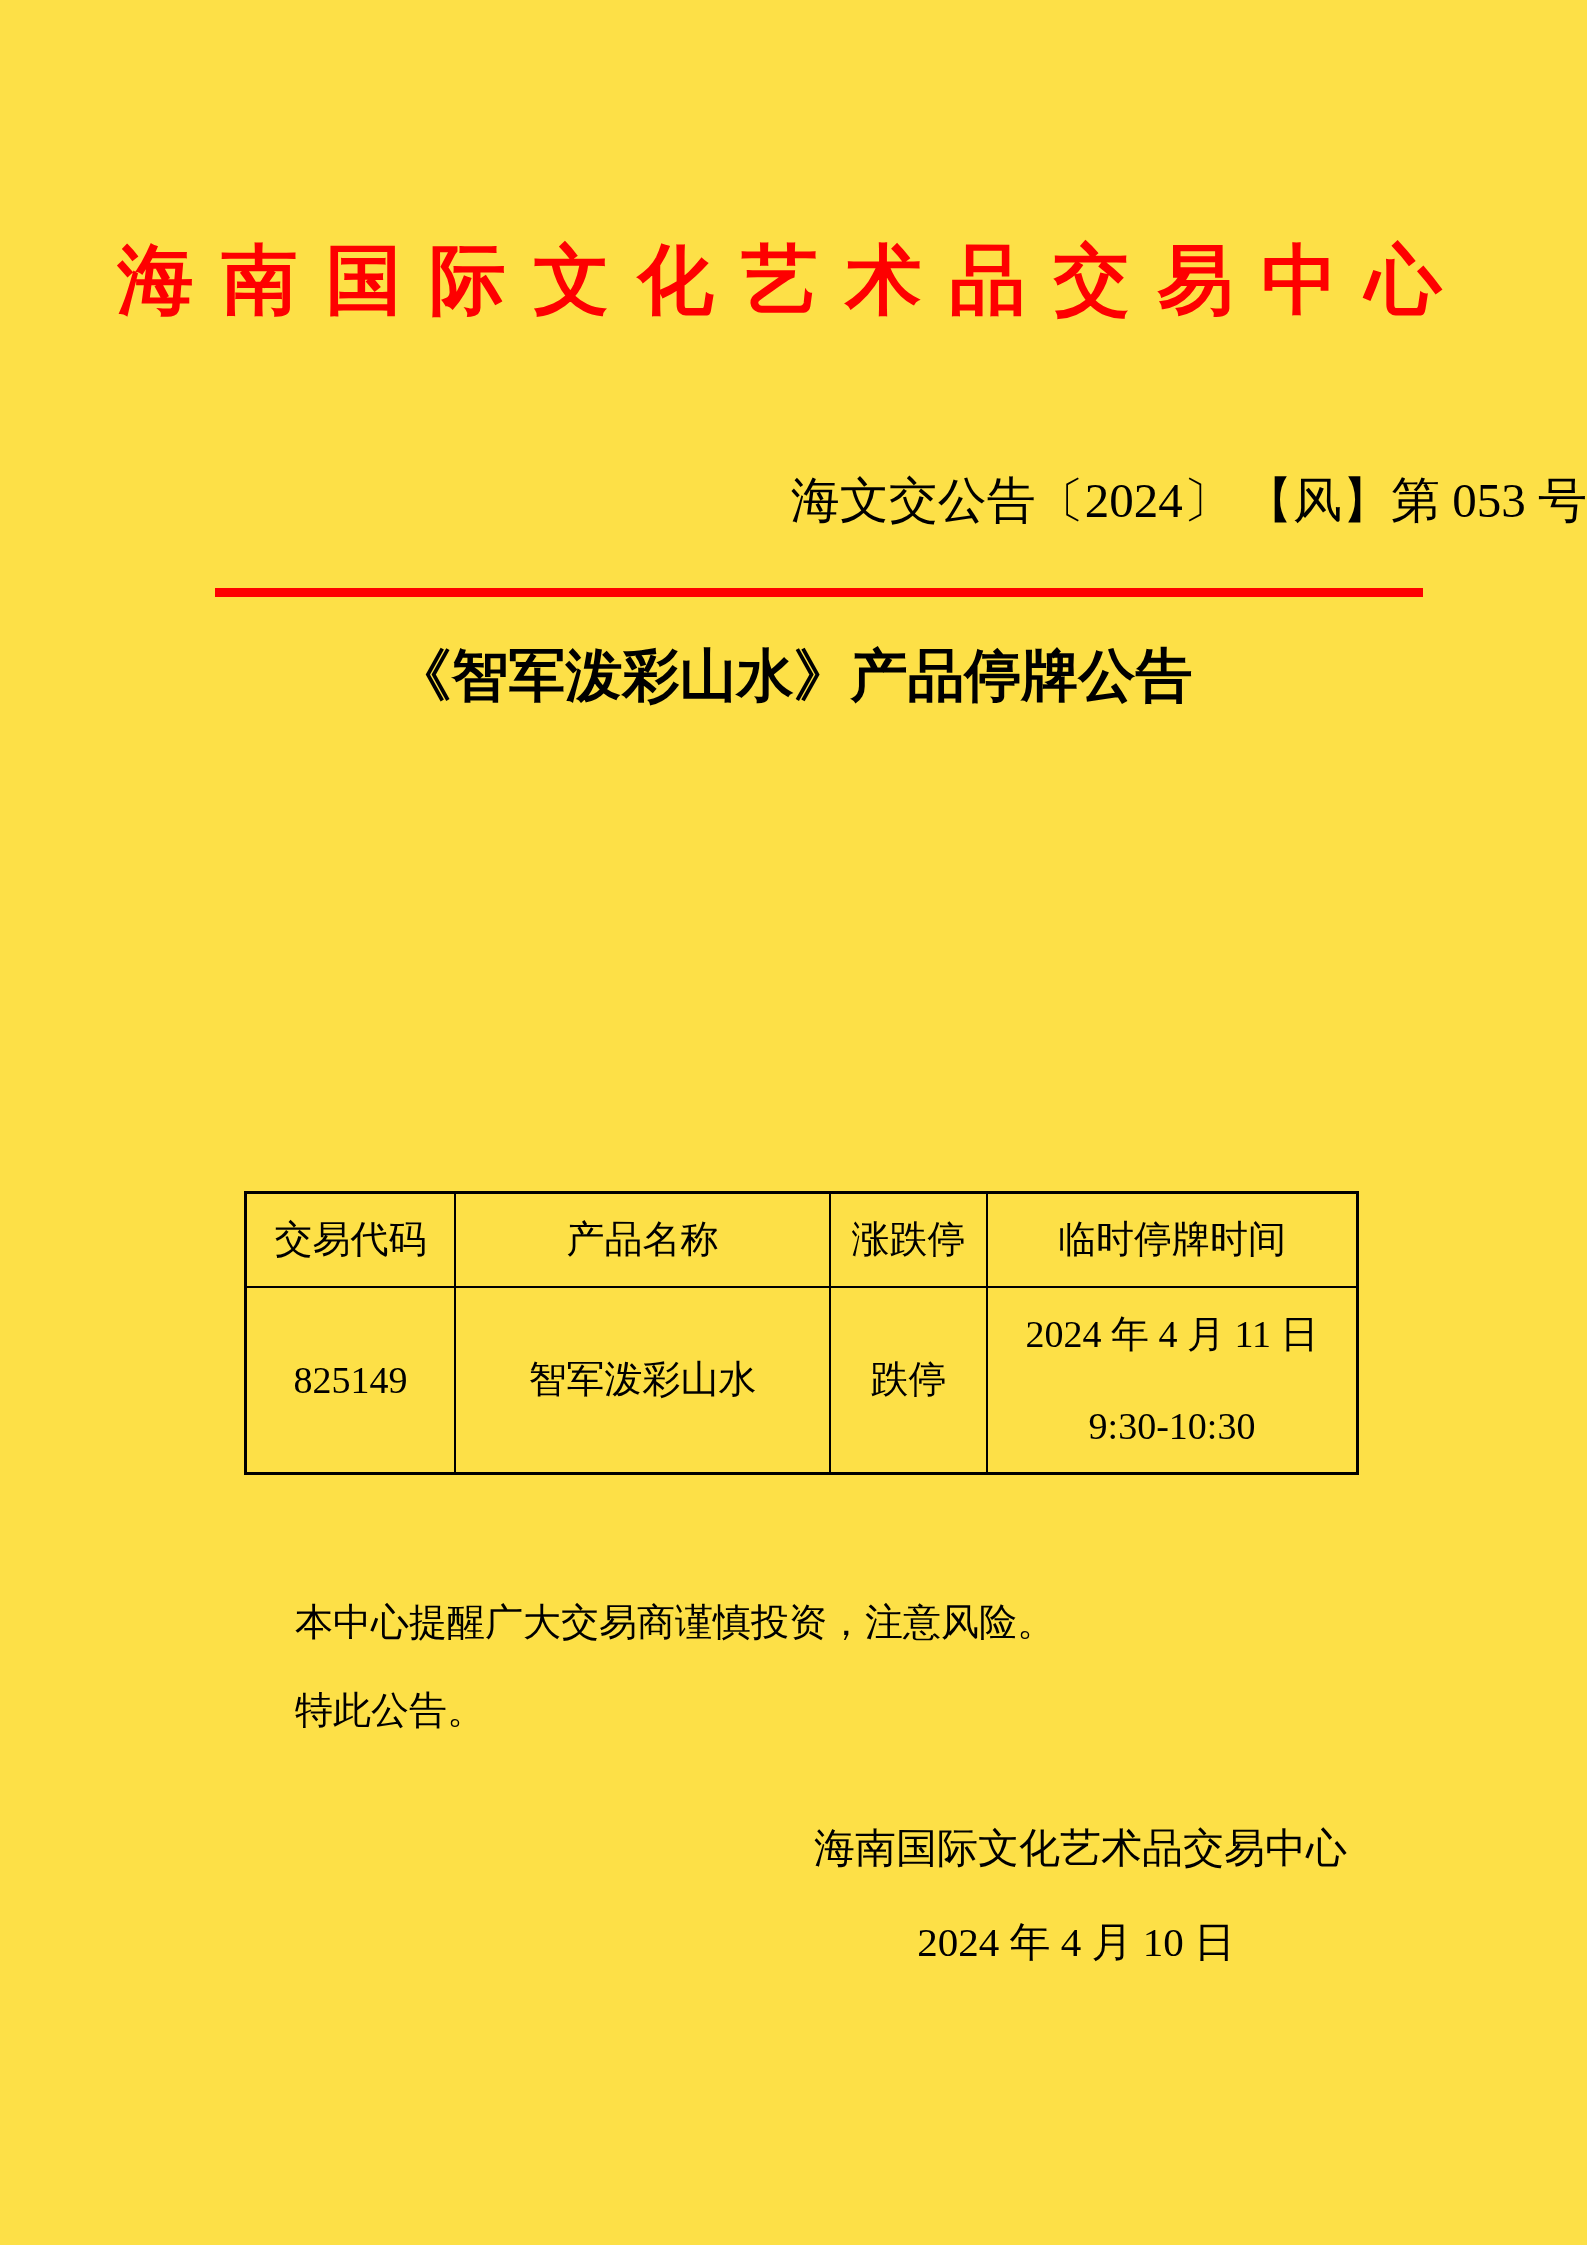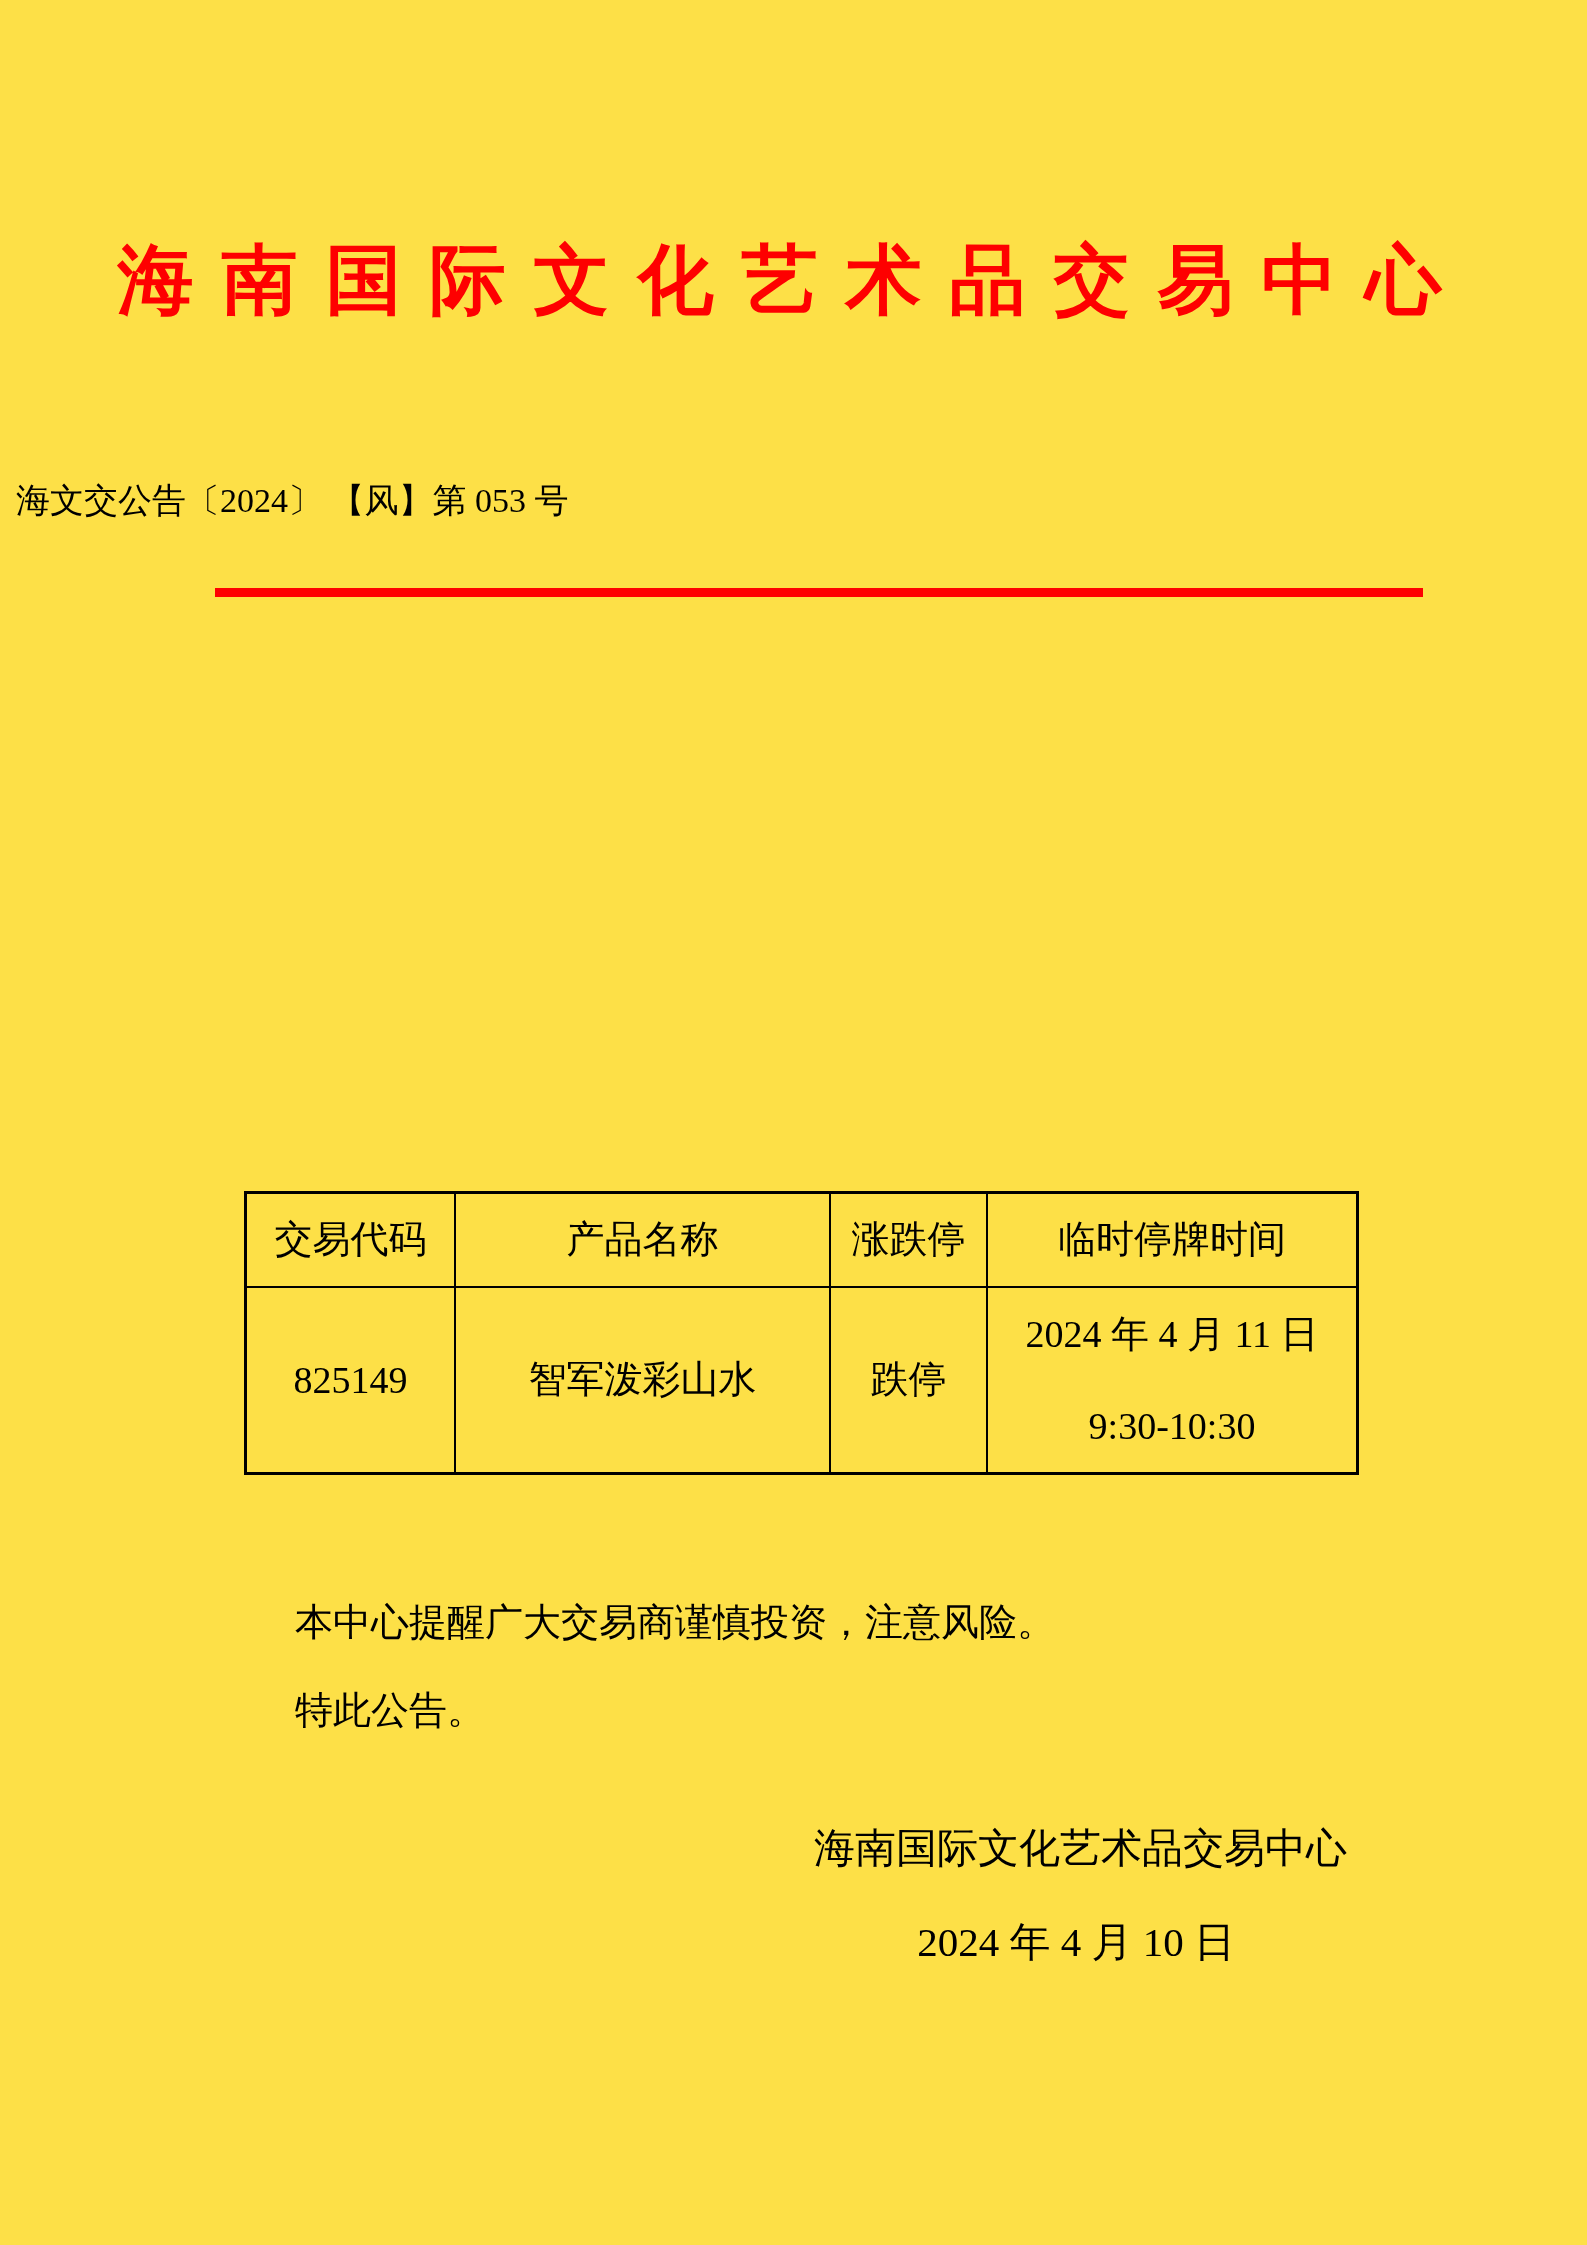--- a/index.html
+++ b/index.html
@@ -20,22 +20,22 @@
     font-size: 76px;
     font-weight: bold;
     color: #fe0000;
     letter-spacing: 28px;
     white-space: nowrap;
   }
   .doc-number {
     position: absolute;
     top: 470px; left: 16px; right: 0;
     height: 62px; line-height: 62px;
-    text-align: left;
-    font-size: 34px;
+    text-align: right;
+    font-size: 49px;
     white-space: nowrap;
   }
   .red-rule {
     position: absolute;
     top: 588px; left: 215px;
     width: 1208px; height: 9px;
     background: #fe0000;
   }
   .announcement-title {
     position: absolute;
@@ -110,20 +110,21 @@
 <body>
 
 <div class="page">
 
   <div class="main-title">海南国际文化艺术品交易中心</div>
 
   <div class="doc-number">海文交公告〔2024〕 【风】第 053 号</div>
 
   <div class="red-rule"></div>
 
+  <div class="announcement-title">《智军泼彩山水》产品停牌公告</div>
 
 
   <table class="notice-table">
     <tbody>
         <tr class="header-row">
       <th class="col-code">交易代码</th>
       <th class="col-name">产品名称</th>
       <th class="col-limit">涨跌停</th>
       <th class="col-time">临时停牌时间</th>
     </tr>

